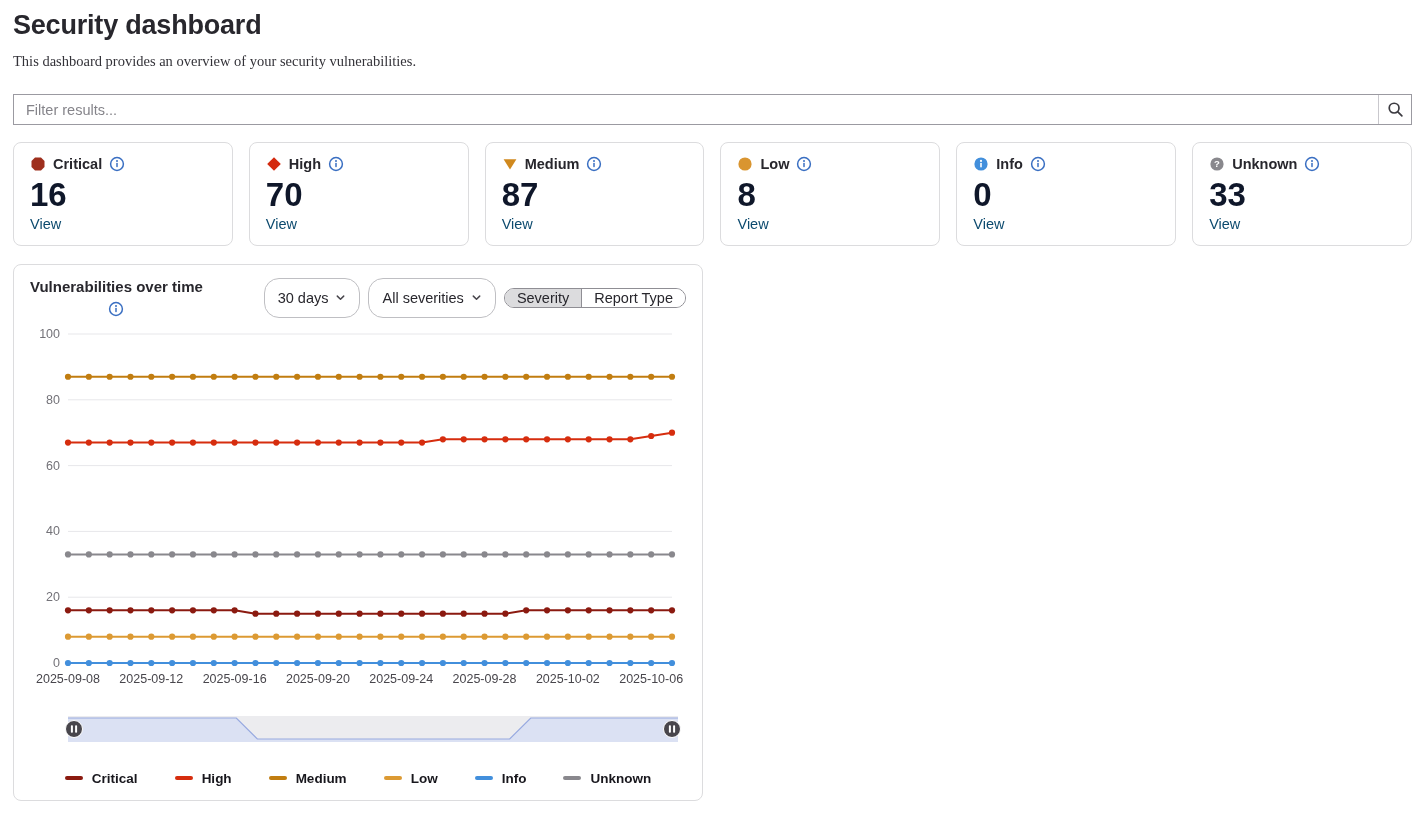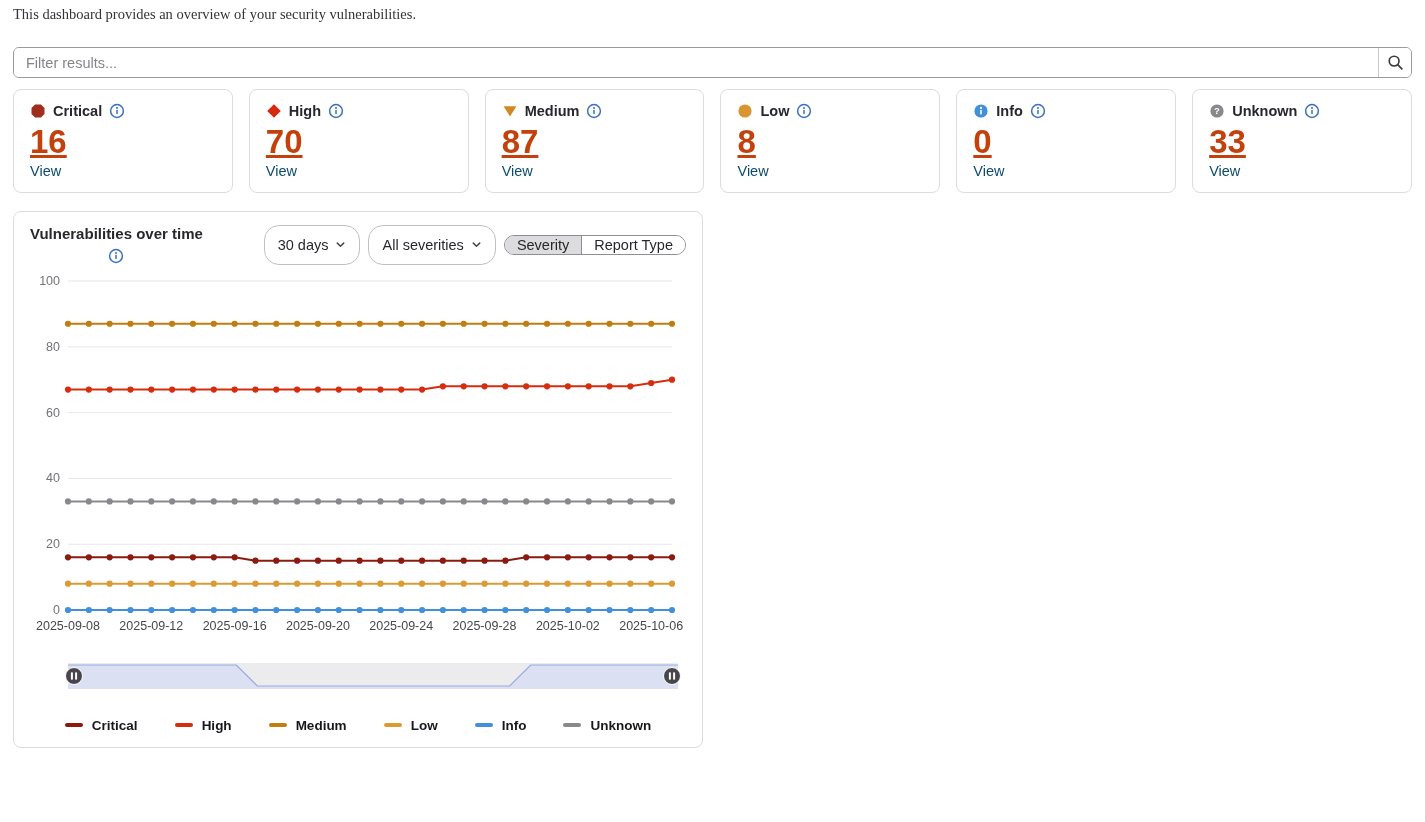--- a/index.html
+++ b/index.html
@@ -8,30 +8,30 @@
     width:1425px; height:822px;
     font-family:"Liberation Sans", sans-serif;
     color:#28272d; overflow:hidden;
   }
   .container { padding:6px 13px; }
 
   h1.page-title { margin:4px 0 12px; font-size:27px; font-weight:700; letter-spacing:-0.2px; }
   .page-subtitle { font-size:14.5px; color:#333238; margin:0 0 24px;font-family:Liberation Serif, serif; }
 
   
-  .filter-row { display:flex; align-items:stretch; border:1px solid #9b9aa1; border-radius:6px; height:31px; margin-bottom:11px; overflow:hidden; background:#fff; }
+  .filter-row { display:flex; align-items:stretch; border:1px solid #9b9aa1; border-radius:0; height:31px; margin-bottom:17px; overflow:hidden; background:#fff; }
   .filter-input { flex:1; border:none; outline:none; padding:0 12px; font-size:14.5px; font-family:"Liberation Sans",sans-serif; color:#28272d; }
   .filter-input::placeholder { color:#85848a; }
   .search-btn { width:33px; border:none; border-left:1px solid #c9c8cd; background:#fff; display:flex; align-items:center; justify-content:center; cursor:pointer; }
 
   
   .cards { display:grid; grid-template-columns:repeat(6,1fr); gap:16px; margin-bottom:18px; }
   .card { border:1px solid #dcdcde; border-radius:8px; padding:13px 16px 12px; background:#fff; }
   .card-head { display:flex; align-items:center; gap:7px; font-size:14.5px; font-weight:700; }
-  .card-count { font-size:33px; font-weight:700; line-height:1.15; margin:4px 0 1px; color:#c2410c;text-decoration:underline; }
+  .card-count { font-size:33px; font-weight:700; line-height:1.15; margin:4px 0 1px; color:#0f172a; }
   .view-link { color:#0c4a6e; font-size:14.5px; text-decoration:none; }
 
   
   .panel { width:690px; border:1px solid #dcdcde; border-radius:8px; padding:13px 16px 14px; background:#fff; }
   .panel-head { display:flex; justify-content:space-between; align-items:center; }
   .panel-title-wrap { display:flex; align-items:center; gap:6px;flex-direction:column; }
   .panel-title { font-size:15px; font-weight:700; }
   .controls { display:flex; align-items:center; gap:8px; }
   .dropdown-btn { display:inline-flex; align-items:center; gap:7px; padding:5px 13px; border:1px solid #bfbfc3; border-radius:15px; background:#fff; font-size:14.5px; color:#28272d; font-family:"Liberation Sans",sans-serif; cursor:pointer; height:40px; }
   .segmented { display:inline-flex; border:1px solid #8f8e94; border-radius:15px; overflow:hidden; height:20px; }
@@ -46,20 +46,21 @@
   .legend-swatch { width:18px; height:4px; border-radius:2px; }
   .legend-label { font-size:13.5px; font-weight:700; color:#18171d; }
 
   svg text { font-family:"Liberation Sans", sans-serif; }
 </style>
 </head>
 <body>
 
 <div class="container">
 
+  <h1 class="page-title">Security dashboard</h1>
   <p class="page-subtitle">This dashboard provides an overview of your security vulnerabilities.</p>
 
   <div class="filter-row">
     <input class="filter-input" placeholder="Filter results..." style="">
     <button class="search-btn">
       <span style="display:flex;">
         <svg width="17" height="17" viewBox="0 0 16 16">
             <circle cx="6.7" cy="6.7" r="4.6" fill="none" stroke="#3c3b41" stroke-width="1.6"></circle>
             <line x1="10.2" y1="10.2" x2="14" y2="14" stroke="#3c3b41" stroke-width="1.6" stroke-linecap="round"></line>
           </svg>

